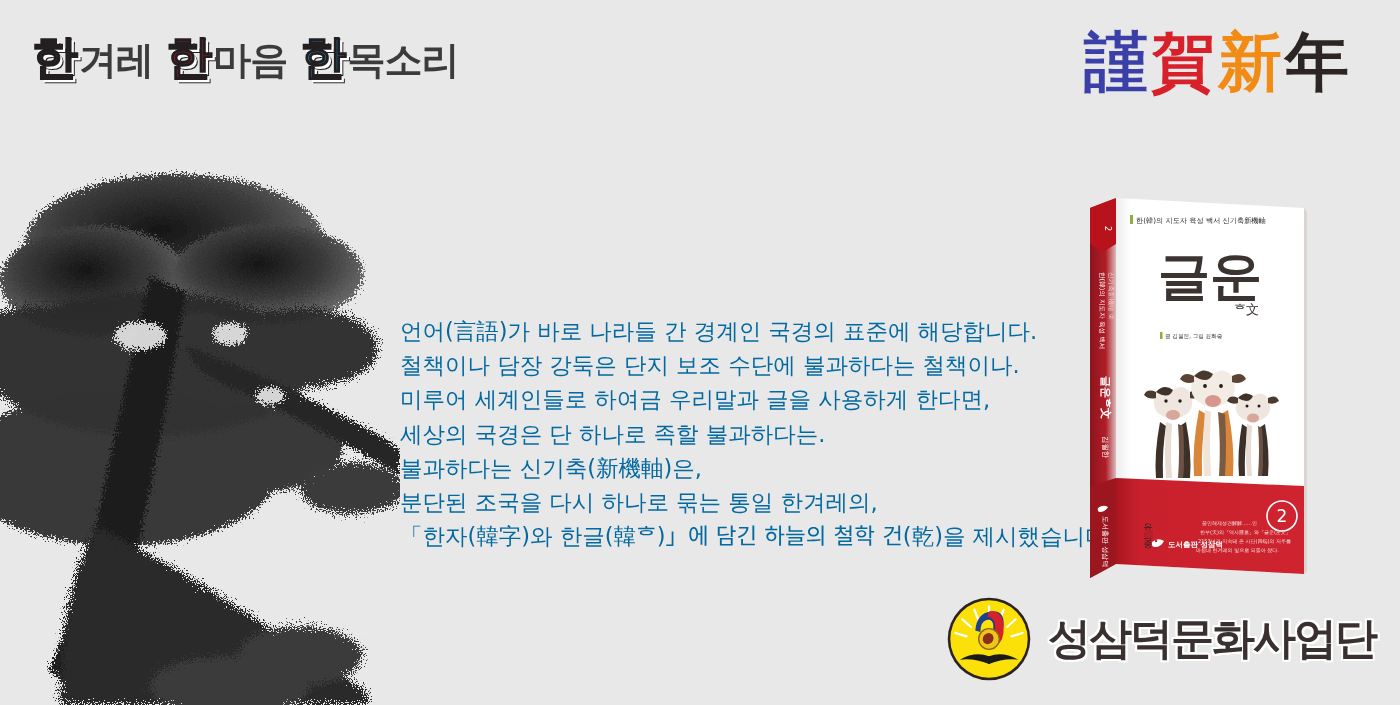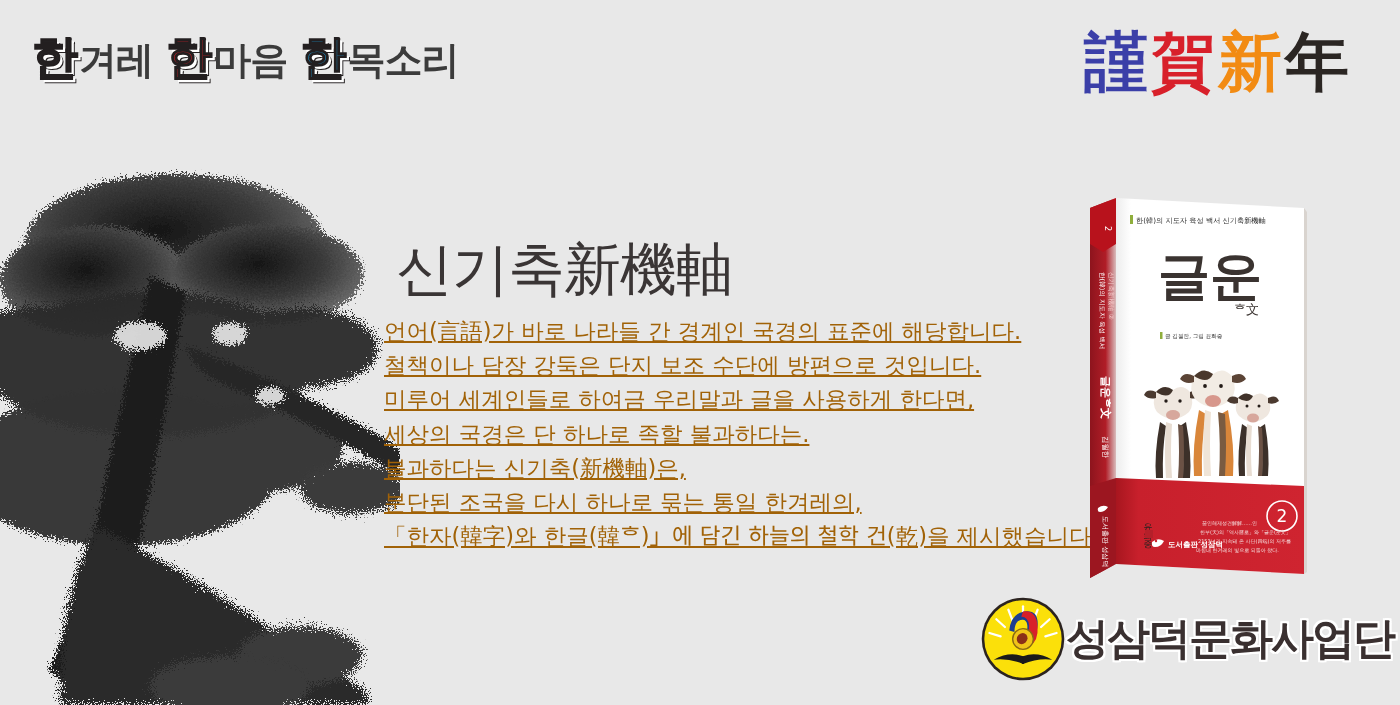--- a/index.html
+++ b/index.html
@@ -74,48 +74,48 @@
     left: 396px;
     top: 232px;
     font-size: 57px;
     font-weight: 500;
     letter-spacing: -1px;
     color: #3a3535;
     white-space: nowrap;
   }
   .body-copy {
     position: absolute;
-    left: 384px;
+    left: 400px;
     top: 314px;
     font-size: 22.5px;
     line-height: 34.2px;
-    color: #a16207;
-    white-space: nowrap;
-    text-decoration: underline;
+    color: #0369a1;
+    white-space: nowrap;
   }
   .body-copy .line { display: block; }
 
   
   .book {
     position: absolute;
     left: 1086px;
     top: 186px;
     width: 222px;
     height: 400px;
     text-align: right;
   }
   .book svg { display: block; }
 
   
   .brand {
     position: absolute;
-    left: 980px;
+    left: 946px;
     top: 596px;
     display: flex;
     align-items: center;
+    gap: 16px;
   }
   .brand-mark { width: 86px; height: 86px; display: block; }
   .brand-name {
     font-size: 43px;
     font-weight: bold;
     color: #3a3030;
     letter-spacing: -2px;
     white-space: nowrap;
     text-shadow:
        2px 0 0 #fff, -2px 0 0 #fff, 0 2px 0 #fff, 0 -2px 0 #fff,
@@ -189,25 +189,24 @@
 
       <g fill="#e8e8e8" opacity="0.9" filter="url(#rough)">
         <ellipse cx="140" cy="240" rx="26" ry="14"></ellipse>
         <ellipse cx="230" cy="238" rx="17" ry="11"></ellipse>
         <ellipse cx="270" cy="300" rx="14" ry="9"></ellipse>
       </g>
     </svg>
 
   </div>
 
-  <div class="main-title">신기축新機軸</div>
 
   <div class="body-copy">
     <span class="line">언어(言語)가 바로 나라들 간 경계인 국경의 표준에 해당합니다.</span>
-    <span class="line">철책이나 담장 강둑은 단지 보조 수단에 방편으로 것입니다.</span>
+    <span class="line">철책이나 담장 강둑은 단지 보조 수단에 불과하다는 철책이나.</span>
     <span class="line">미루어 세계인들로 하여금 우리말과 글을 사용하게 한다면,</span>
     <span class="line">세상의 국경은 단 하나로 족할 불과하다는.</span>
     <span class="line">불과하다는 신기축(新機軸)은,</span>
     <span class="line">분단된 조국을 다시 하나로 묶는 통일 한겨레의,</span>
     <span class="line">「한자(韓字)와 한글(韓ᄒ)」에 담긴 하늘의 철학 건(乾)을 제시했습니다.</span>
   </div>
 
   <div class="book">
     <svg width="222" height="400" viewBox="0 0 222 400" xmlns="http://www.w3.org/2000/svg">
       <defs>

